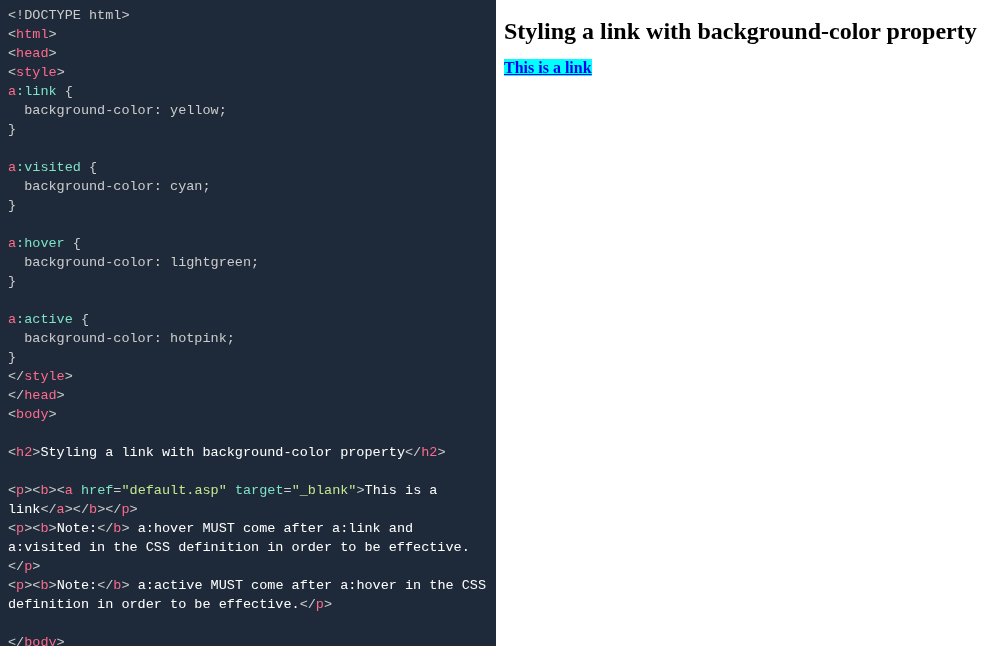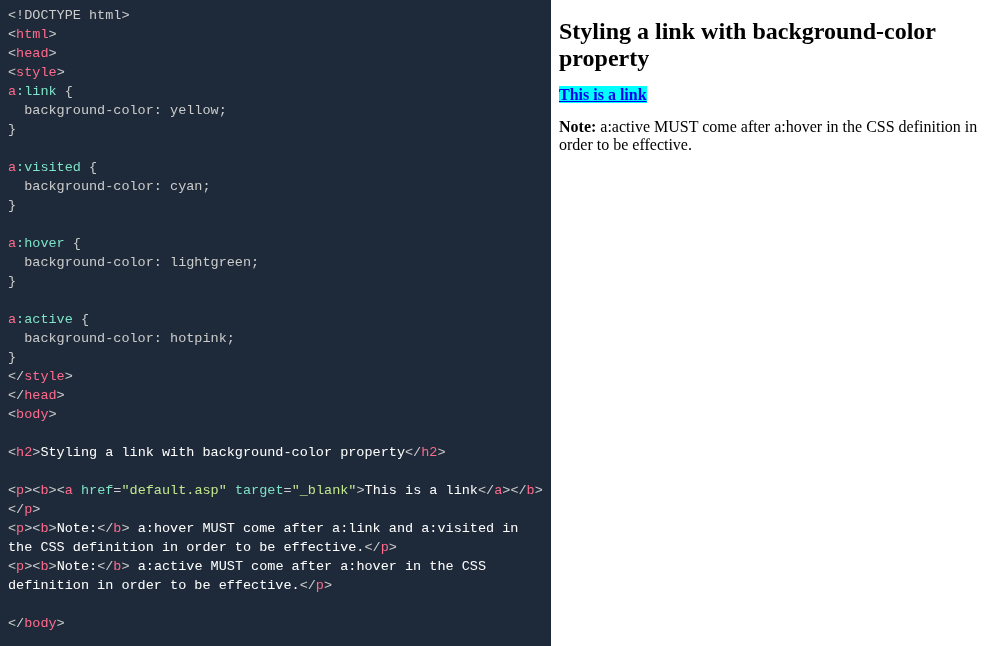--- a/index.html
+++ b/index.html
@@ -8,21 +8,21 @@
     box-sizing: border-box;
   }
   body {
     display: flex;
     width: 1005px;
     height: 646px;
     font-family: Consolas, 'Courier New', monospace;
     overflow: hidden;
   }
   .code-panel {
-    width: 551px;
+    width: 496px;
     background: #1e2a3a;
     color: #d4d4d4;
     padding: 6px 8px;
     font-size: 13.5px;
     line-height: 19px;
     white-space: pre-wrap;
     word-wrap: break-word;
     overflow: auto;
   }
   .preview-panel {
@@ -95,16 +95,13 @@
 
 <span class="punct">&lt;/</span><span class="tag">body</span><span class="punct">&gt;</span>
 
 </div>
 
 <div class="preview-panel">
   <h2>Styling a link with background-color property</h2>
   <p>
     <b><a class="link-highlight">This is a link</a></b>
   </p>
-  <p>
-    <b>Note:</b><span> a:active MUST come after a:hover in the CSS definition in order to be effective.</span>
-  </p>
 </div>
 
 </body></html>

